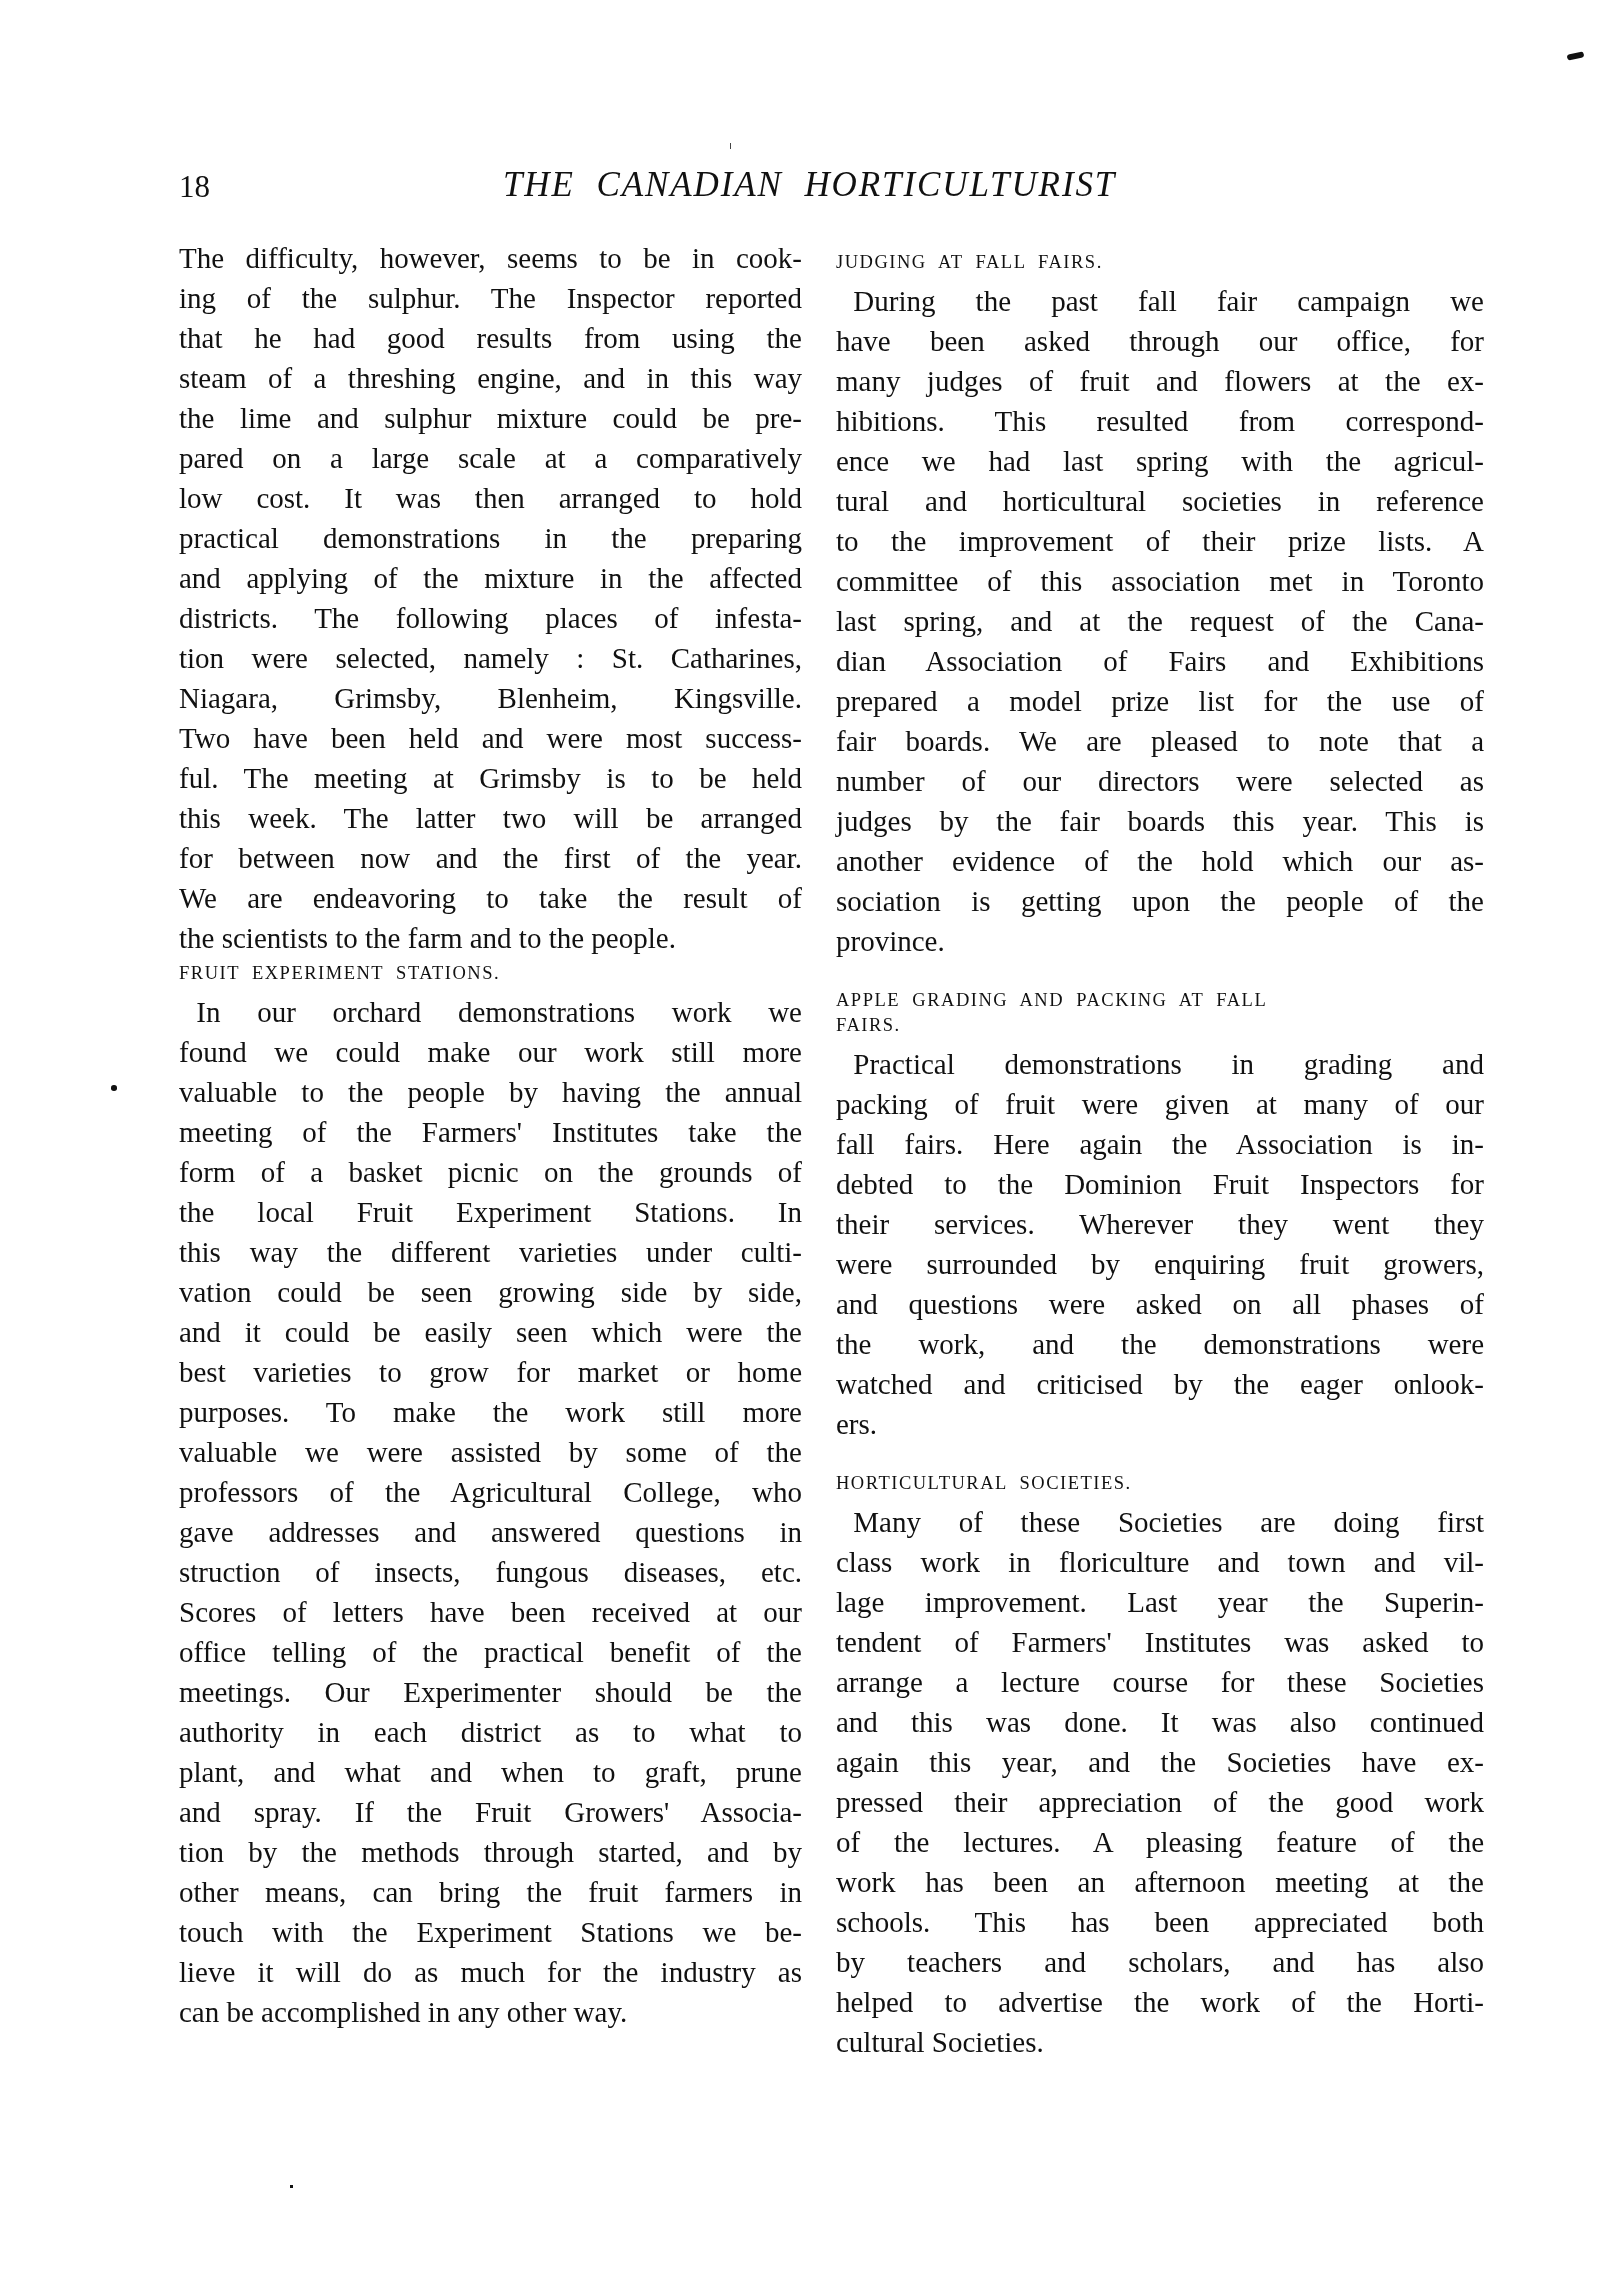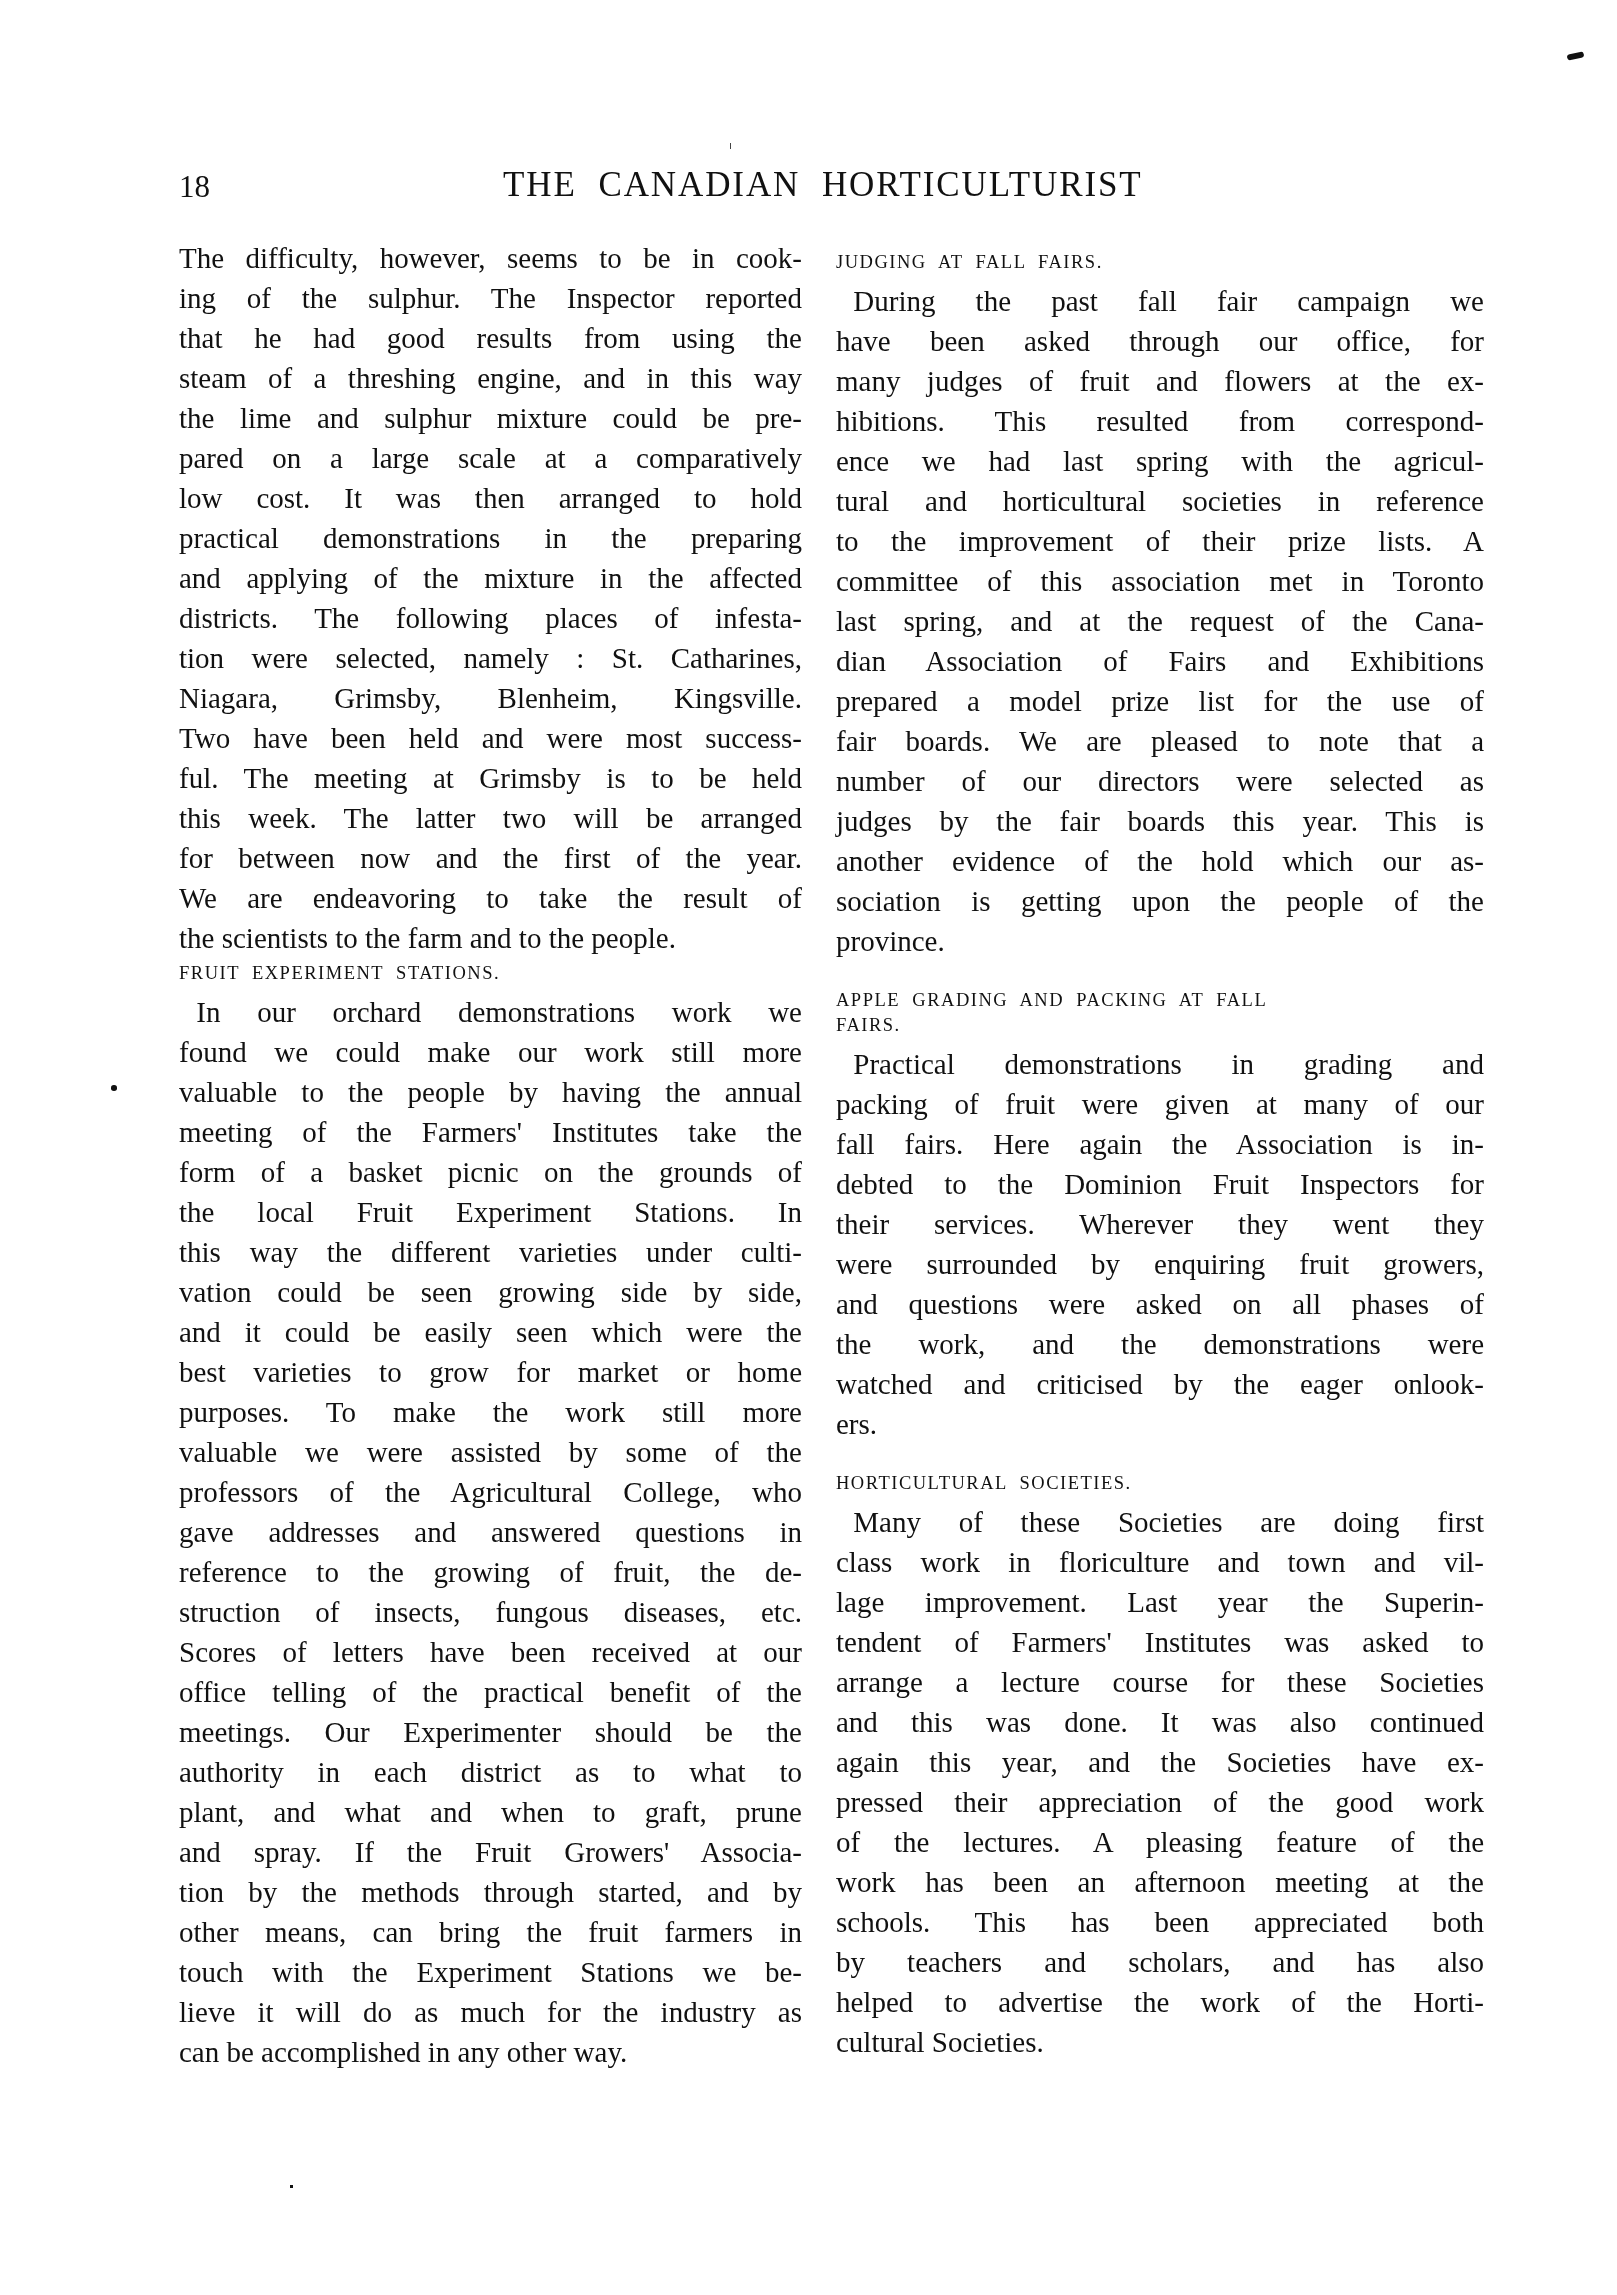--- a/index.html
+++ b/index.html
@@ -8,21 +8,21 @@
     font-family: "Liberation Serif", "DejaVu Serif", serif; color: #111111;
   }
   .smudge-top { position: absolute; left: 1567px; top: 53px; width: 17.3px; height: 6.2px;
     background: #111; border-radius: 3.7px; transform: rotate(-12deg); }
   .tick-top { position: absolute; left: 730px; top: 143px; width: 1.2px; height: 6.2px; background: #444; }
   .dot-margin { position: absolute; left: 111px; top: 1085px; width: 5.6px; height: 5.6px; background:#111; border-radius: 50%; }
   .dot-bottom { position: absolute; left: 290px; top: 2185px; width: 3.1px; height: 3.1px; background:#111; }
 
   .running-head { position: absolute; top: 165px; left: 179px; width: 1302px; height: 43px; }
   .page-number { position: absolute; left: 0; top: 3.7px; font-size: 31px; }
-  .journal-title { position: absolute; left: 324px; top: 0; font-size: 35px; 
+  .journal-title { position: absolute; left: 324px; top: 0; font-size: 35px; font-style: italic;
     letter-spacing: 1.9px; word-spacing: 11px; }
 
   .column { position: absolute; top: 238px; font-size: 29px; line-height: 40px; text-align: justify; }
   .col-left { left: 179px; width: 623px; }
   .col-right { left: 836px; width: 648px; top: 247px; }
 
   .line { display: block; text-align: justify; text-align-last: justify; white-space: nowrap; height: 40px; }
   .line.last { text-align-last: left; }
   .line.indent { padding-left: 17.3px; }
 
@@ -73,21 +73,20 @@
       <span class="line">form of a basket picnic on the grounds of</span>
       <span class="line">the local Fruit Experiment Stations.  In</span>
       <span class="line">this way the different varieties under culti-</span>
       <span class="line">vation could be seen growing side by side,</span>
       <span class="line">and it could be easily seen which were the</span>
       <span class="line">best varieties to grow for market or home</span>
       <span class="line">purposes.  To make the work still more</span>
       <span class="line">valuable we were assisted by some of the</span>
       <span class="line">professors of the Agricultural College, who</span>
       <span class="line">gave addresses and answered questions in</span>
-      <span class="line">reference to the growing of fruit, the de-</span>
       <span class="line">struction of insects, fungous diseases, etc.</span>
       <span class="line">Scores of letters have been received at our</span>
       <span class="line">office telling of the practical benefit of the</span>
       <span class="line">meetings.  Our Experimenter should be the</span>
       <span class="line">authority in each district as to what to</span>
       <span class="line">plant, and what and when to graft, prune</span>
       <span class="line">and spray.  If the Fruit Growers' Associa-</span>
       <span class="line">tion by the methods through started, and by</span>
       <span class="line">other means, can bring the fruit farmers in</span>
       <span class="line">touch with the Experiment Stations we be-</span>

